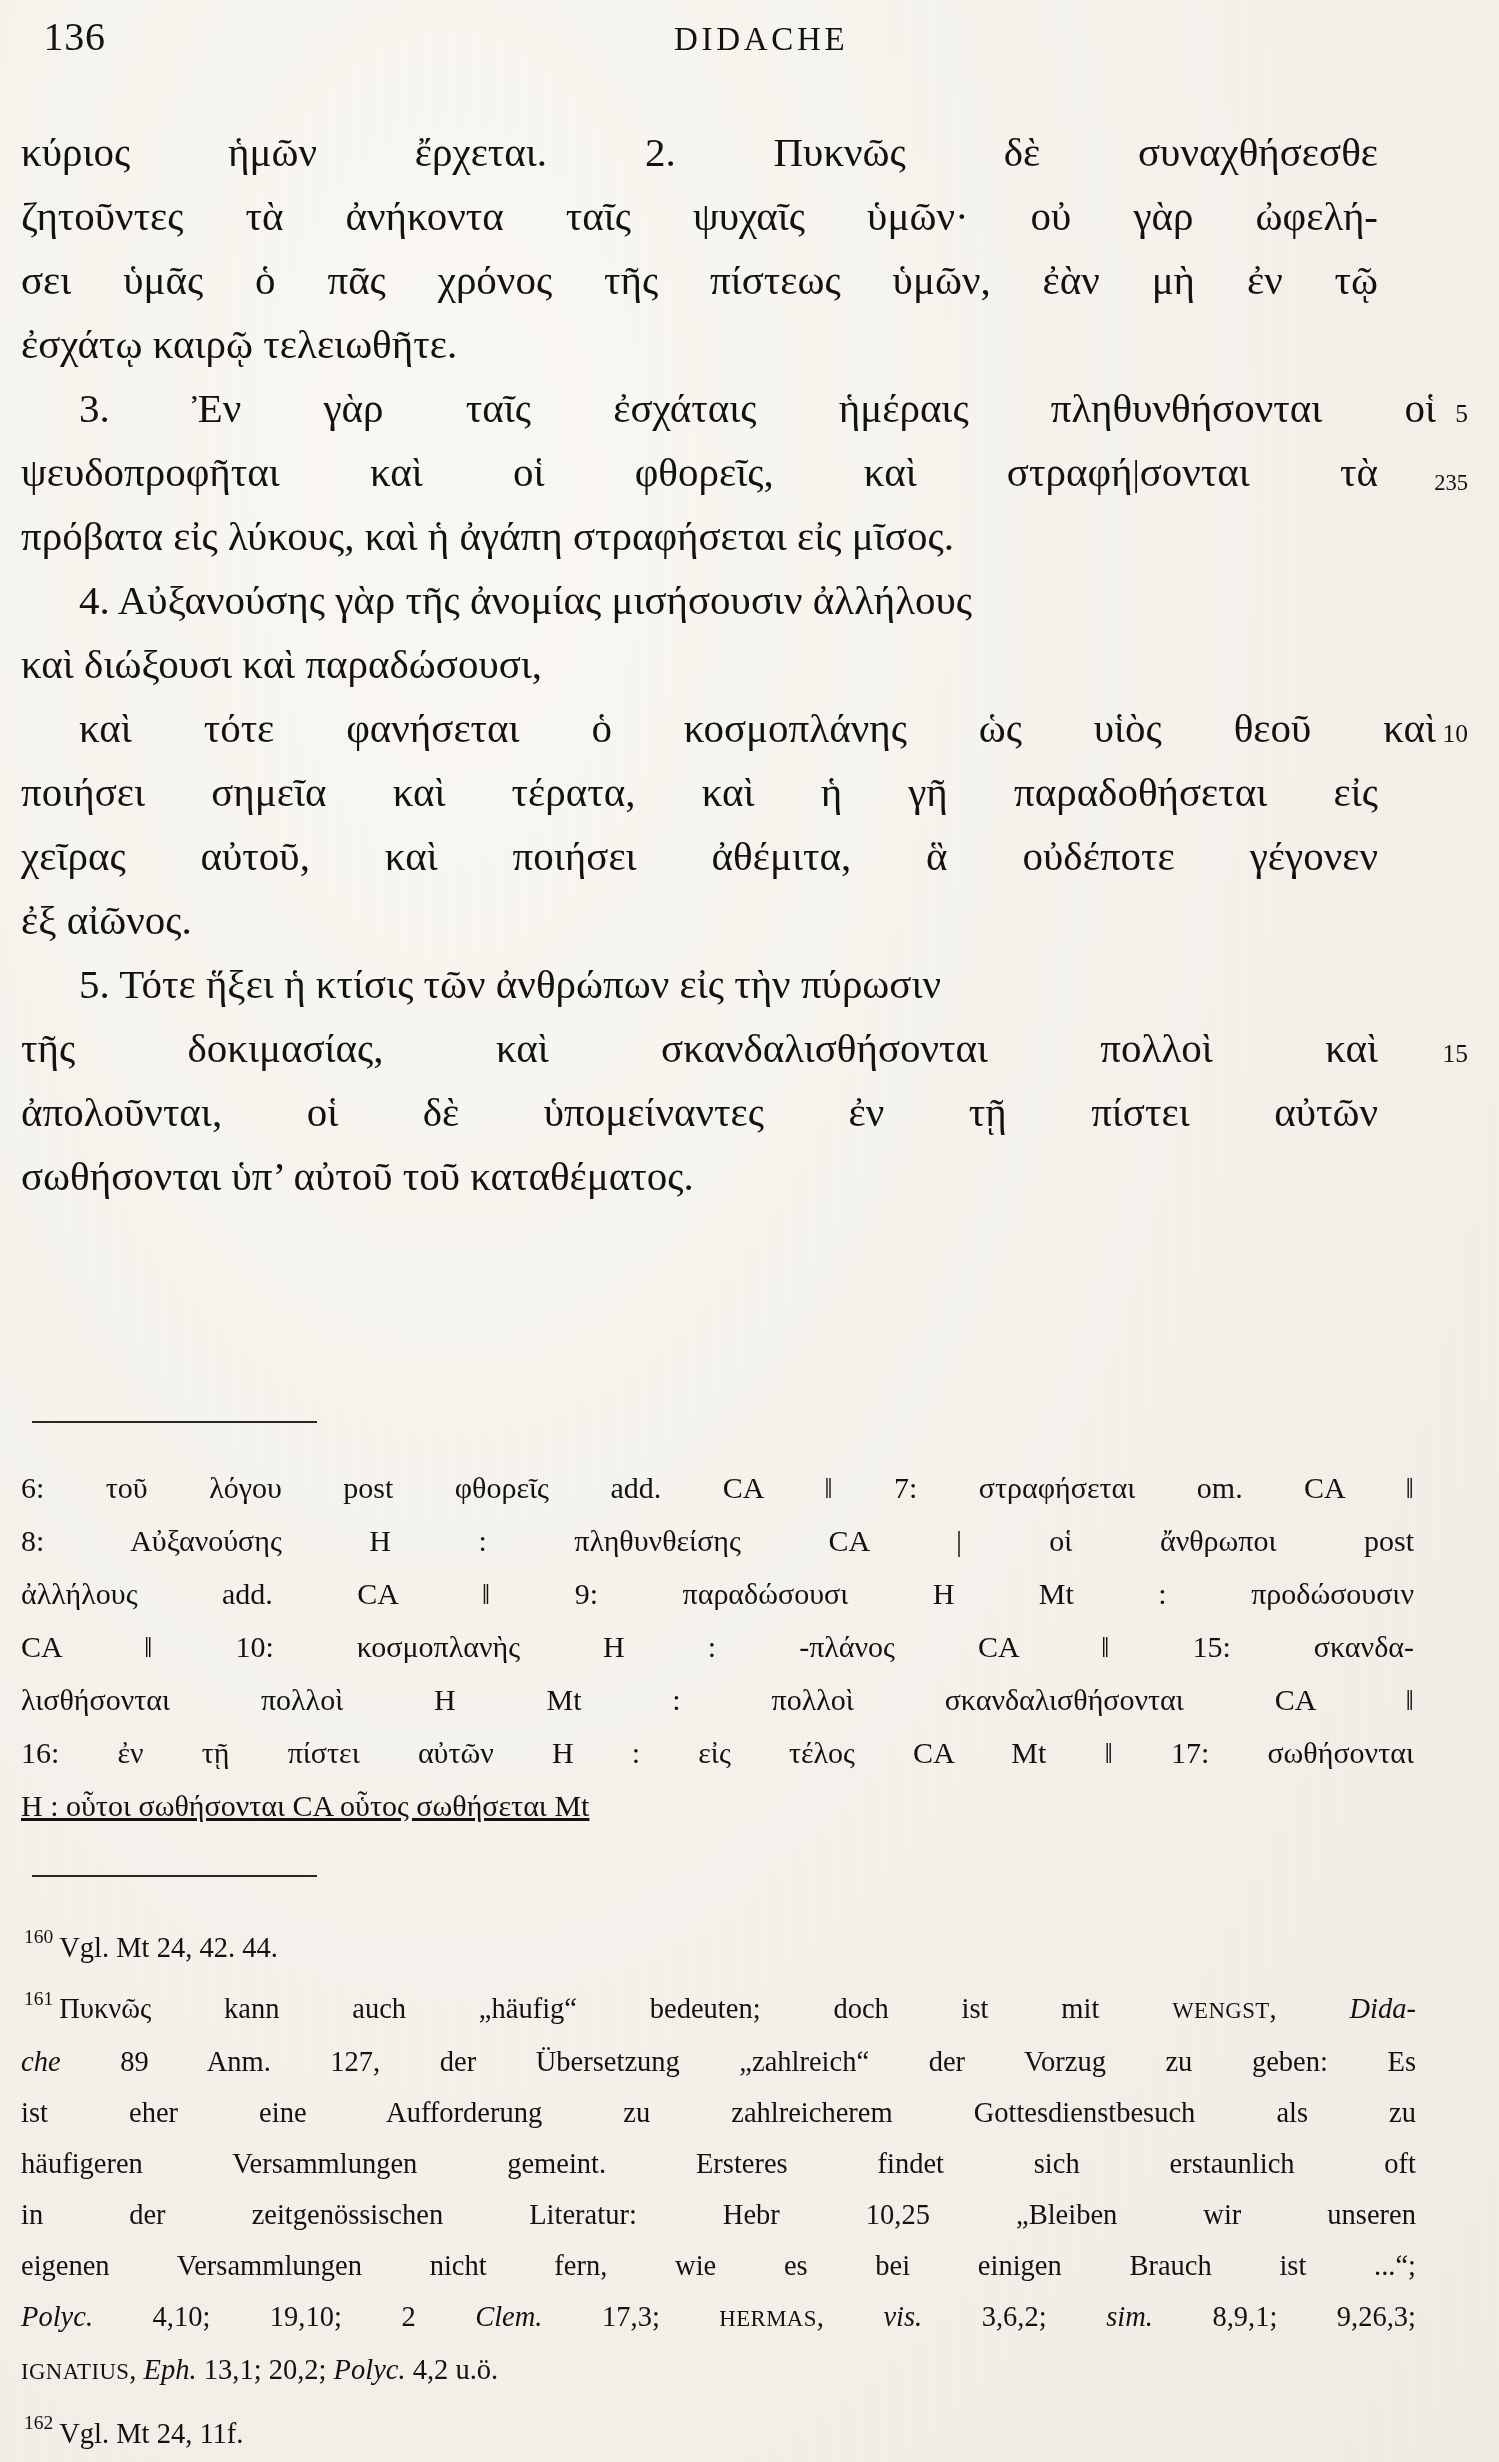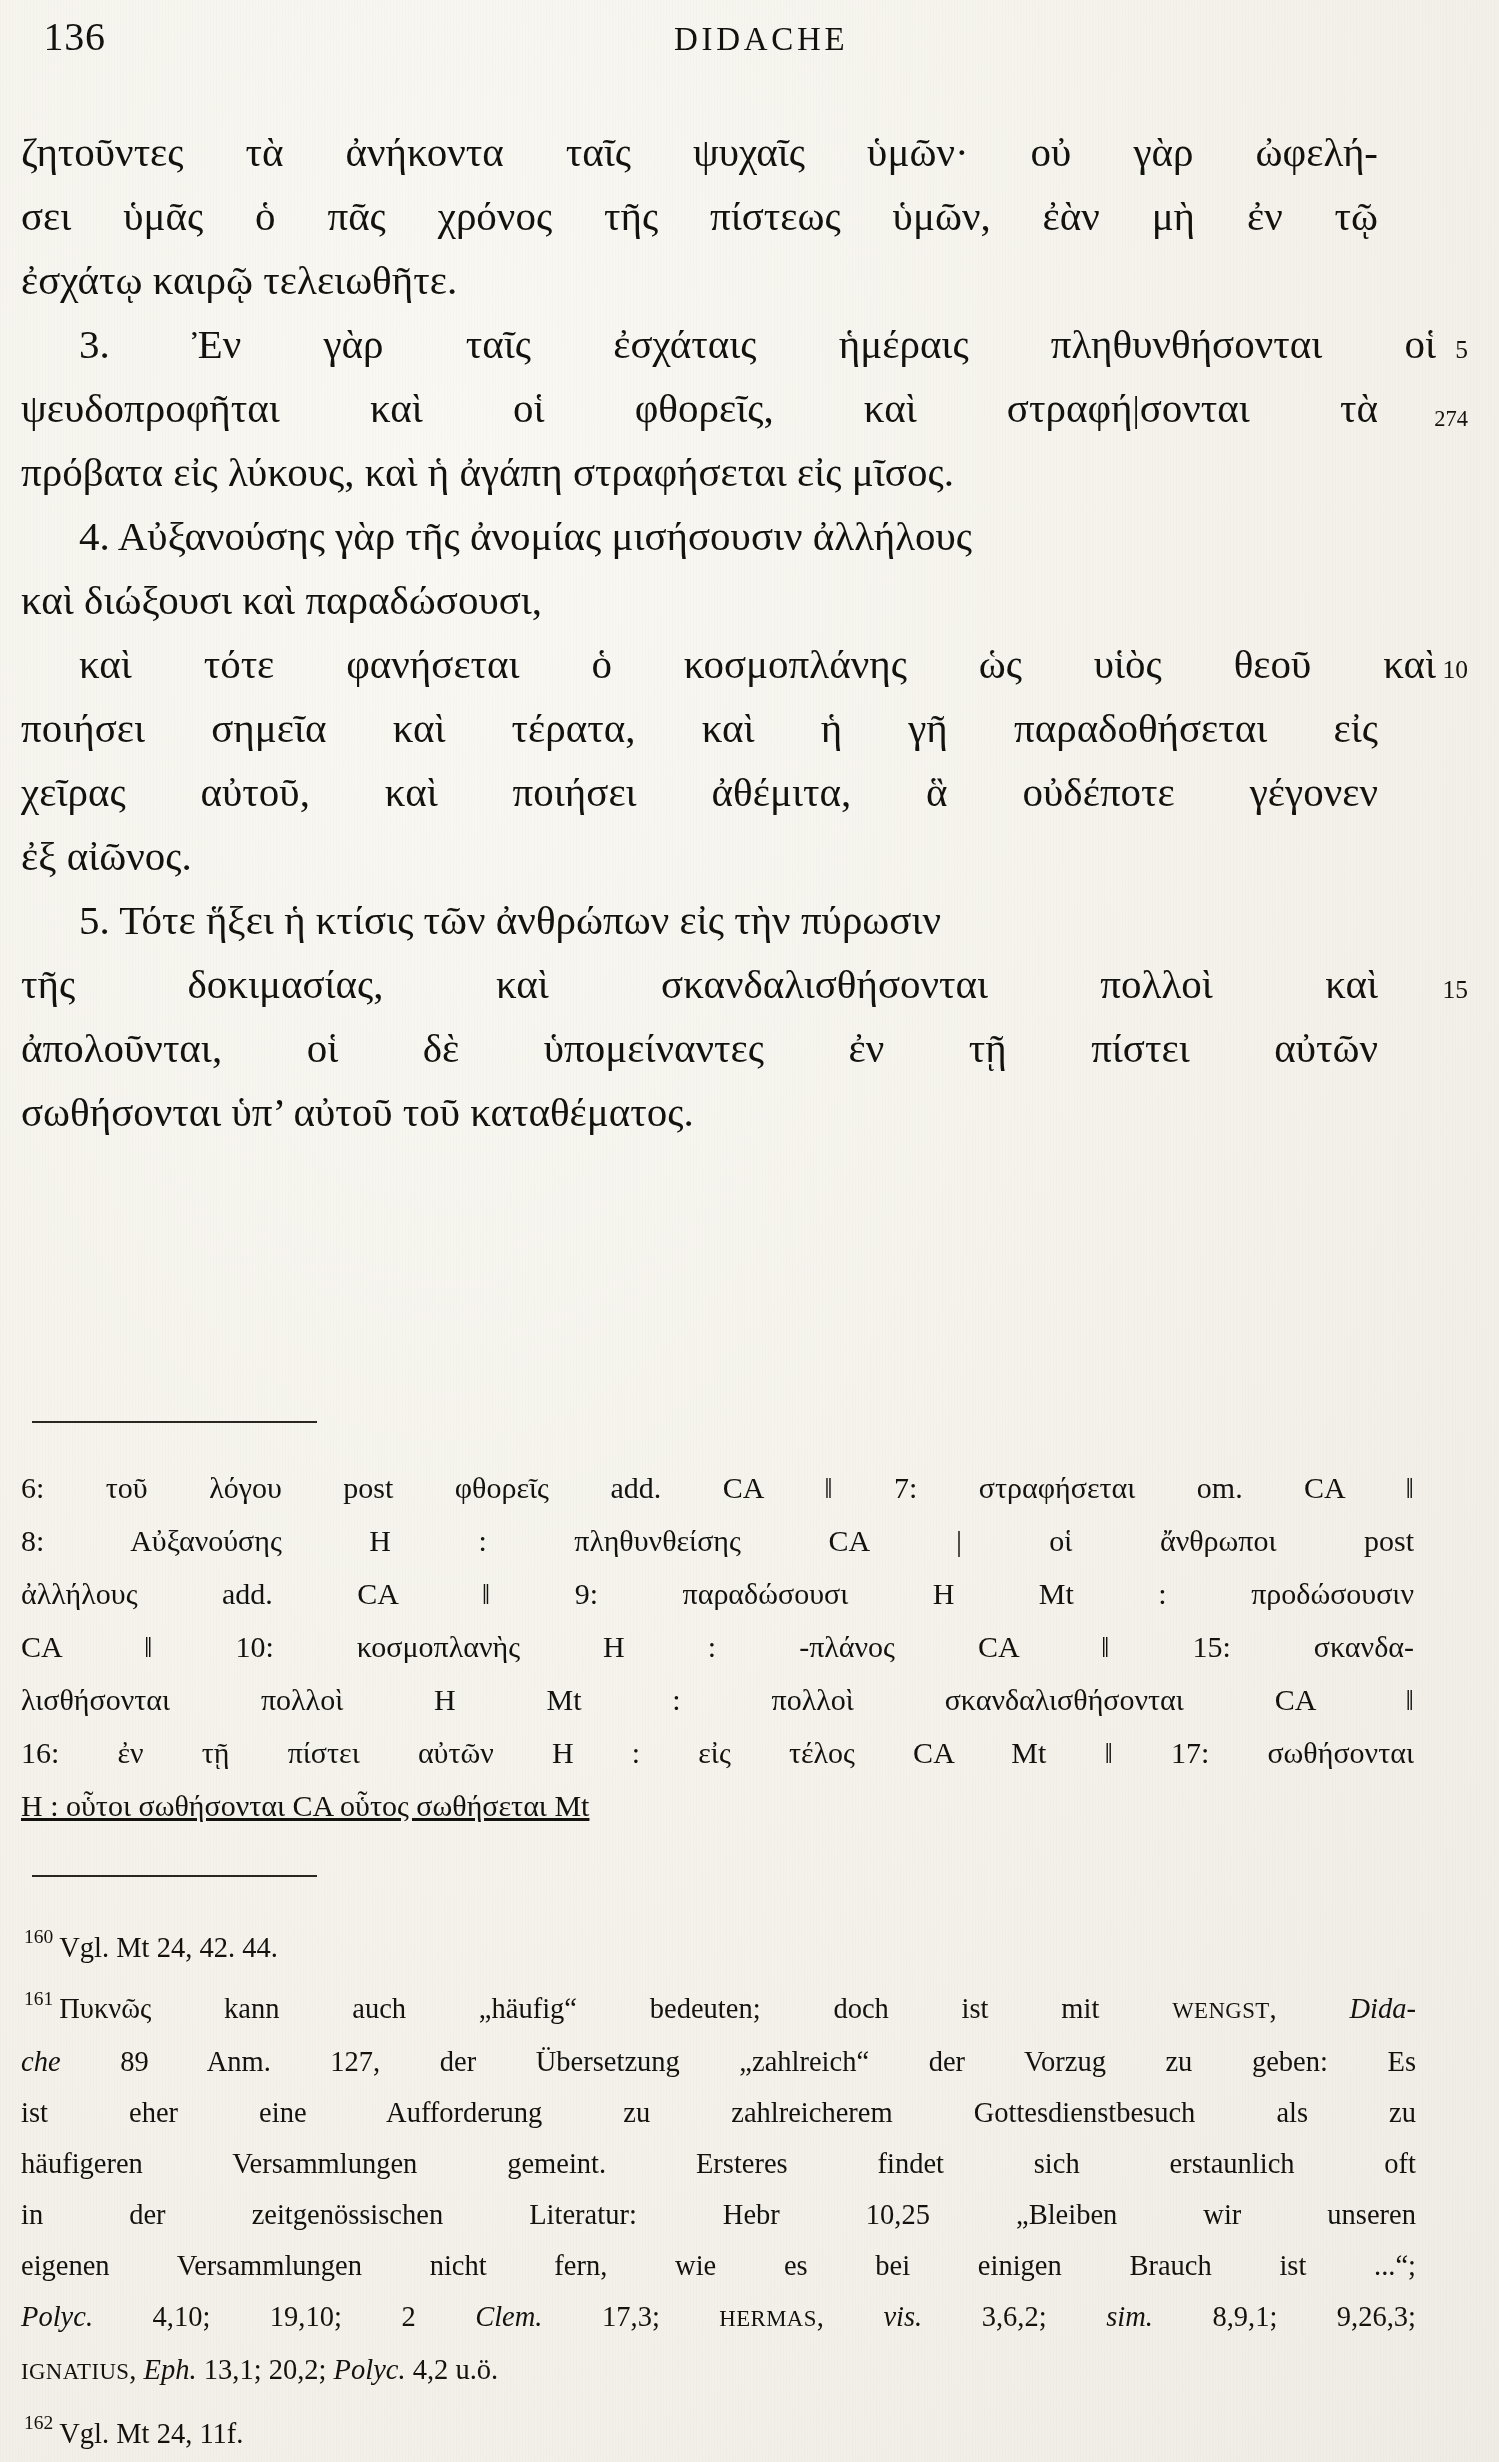--- a/index.html
+++ b/index.html
@@ -175,33 +175,36 @@
 
 <div class="page">
 
   <div class="running-head">
     <div class="folio">136</div>
     <div class="head-title">DIDACHE</div>
   </div>
 
   <div class="greek-block" id="greek-block">
       <div class="gline just">
+        <span class="txt">κύριος ἡμῶν ἔρχεται. 2. Πυκνῶς δὲ συναχθήσεσθε</span>
+      </div>
+      <div class="gline just">
         <span class="txt">ζητοῦντες τὰ ἀνήκοντα ταῖς ψυχαῖς ὑμῶν· οὐ γὰρ ὠφελή-</span>
       </div>
       <div class="gline just">
         <span class="txt">σει ὑμᾶς ὁ πᾶς χρόνος τῆς πίστεως ὑμῶν, ἐὰν μὴ ἐν τῷ</span>
       </div>
       <div class="gline"><span class="txt">ἐσχάτῳ καιρῷ τελειωθῆτε.</span></div>
       <div class="gline just indent">
         <span class="txt">3. Ἐν γὰρ ταῖς ἐσχάταις ἡμέραις πληθυνθήσονται οἱ</span>
         <span class="lineno">5</span>
       </div>
       <div class="gline just">
         <span class="txt">ψευδοπροφῆται καὶ οἱ φθορεῖς, καὶ στραφή<span class="pbreak">|</span>σονται τὰ</span>
-        <span class="fnmark">274</span>
+        <span class="fnmark">235</span>
       </div>
       <div class="gline"><span class="txt">πρόβατα εἰς λύκους, καὶ ἡ ἀγάπη στραφήσεται εἰς μῖσος.</span></div>
       <div class="gline indent"><span class="txt">4. Αὐξανούσης γὰρ τῆς ἀνομίας μισήσουσιν ἀλλήλους</span></div>
       <div class="gline"><span class="txt">καὶ διώξουσι καὶ παραδώσουσι,</span></div>
       <div class="gline just indent">
         <span class="txt">καὶ τότε φανήσεται ὁ κοσμοπλάνης ὡς υἱὸς θεοῦ καὶ</span>
         <span class="lineno">10</span>
       </div>
       <div class="gline just">
         <span class="txt">ποιήσει σημεῖα καὶ τέρατα, καὶ ἡ γῆ παραδοθήσεται εἰς</span>

